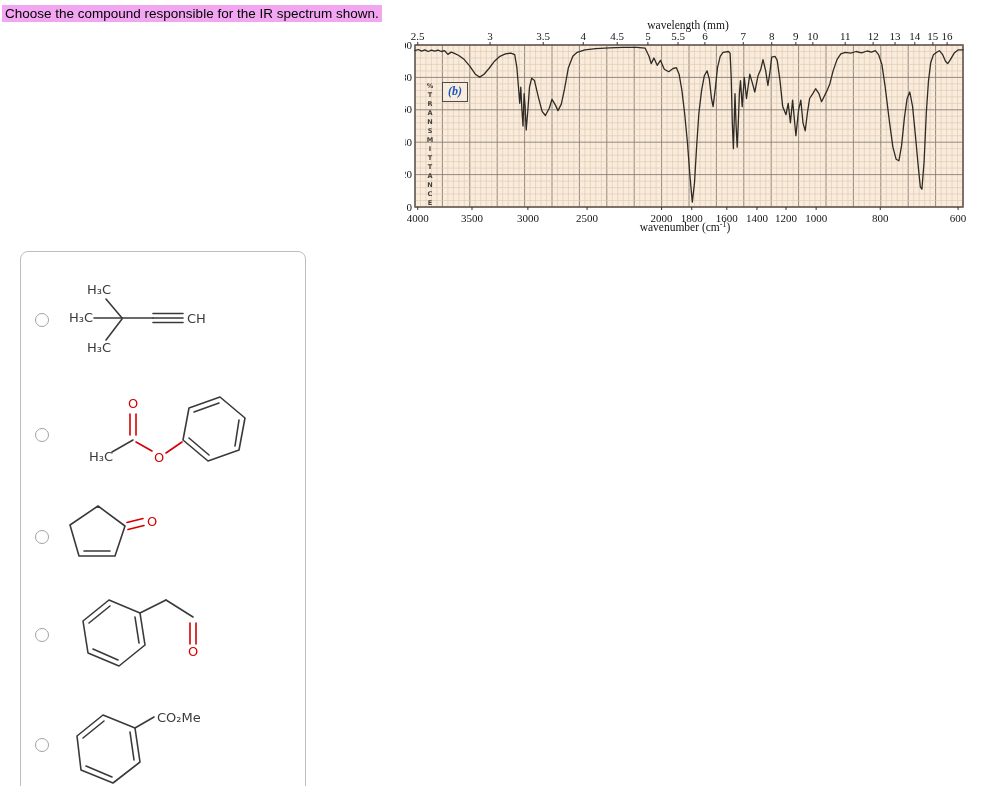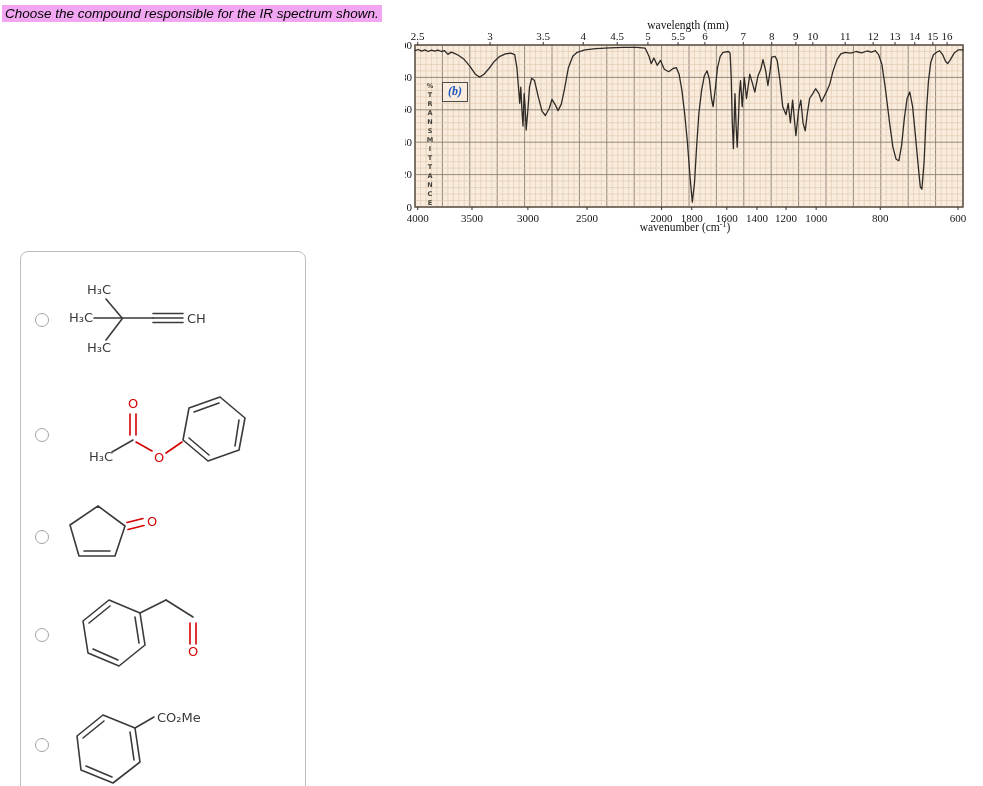--- a/index.html
+++ b/index.html
@@ -4,21 +4,20 @@
 <style>
   html,body { margin:0; padding:0; }
   body {
     width:983px; height:786px; position:relative; overflow:hidden;
     background:#ffffff; font-family:"Liberation Sans", sans-serif;
   }
   .question {
     position:absolute; left:2px; top:5px; display:inline-block;
     background:#f2a6f1; color:#000; font-size:13.5px; line-height:17px;
     padding:0 3px;
-    font-style:italic;
   }
   .chart-wrap { position:absolute; left:405px; top:20px; width:578px; height:215px; }
   .chart-svg { position:absolute; left:0; top:0; }
   .chart-svg text { font-family:"Liberation Serif", serif; fill:#141414; }
   .ytitle {
     position:absolute; left:21px; top:62px; height:112px;
     writing-mode:vertical-rl; text-orientation:upright;
     font-family:"DejaVu Sans", sans-serif; font-size:6.5px; font-weight:bold;
     color:#45403a; letter-spacing:1px; line-height:8px;
   }

